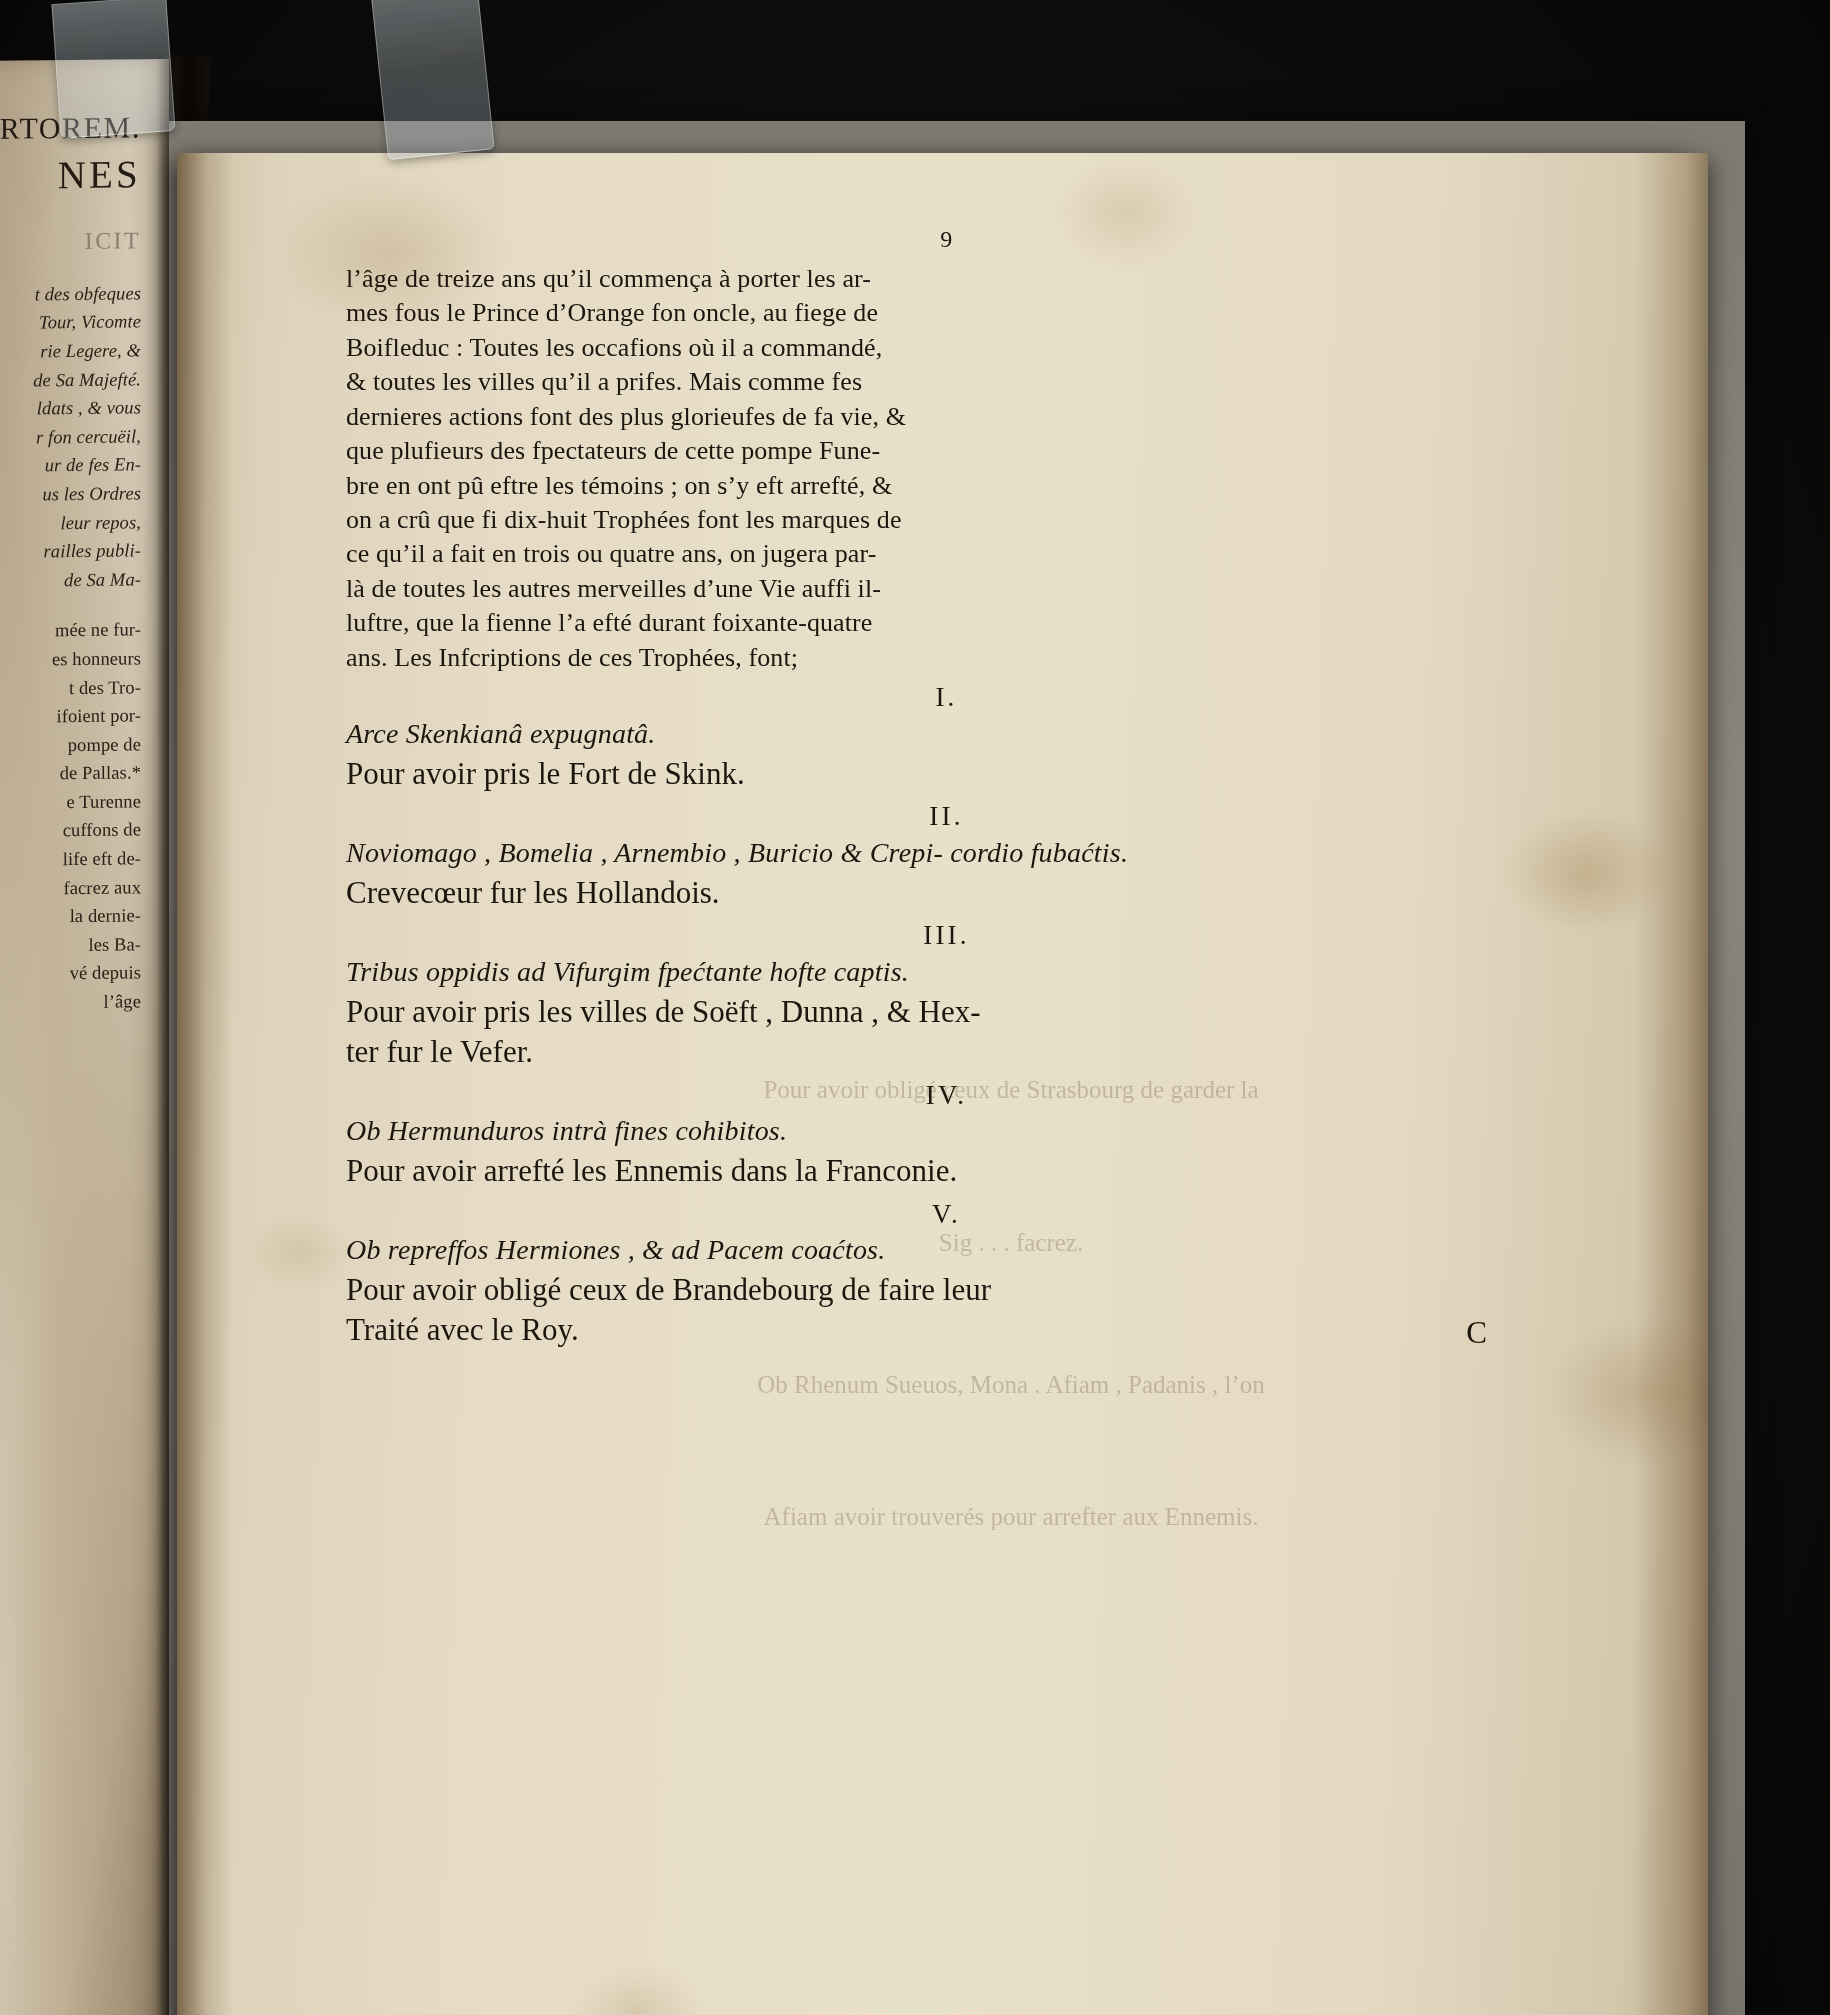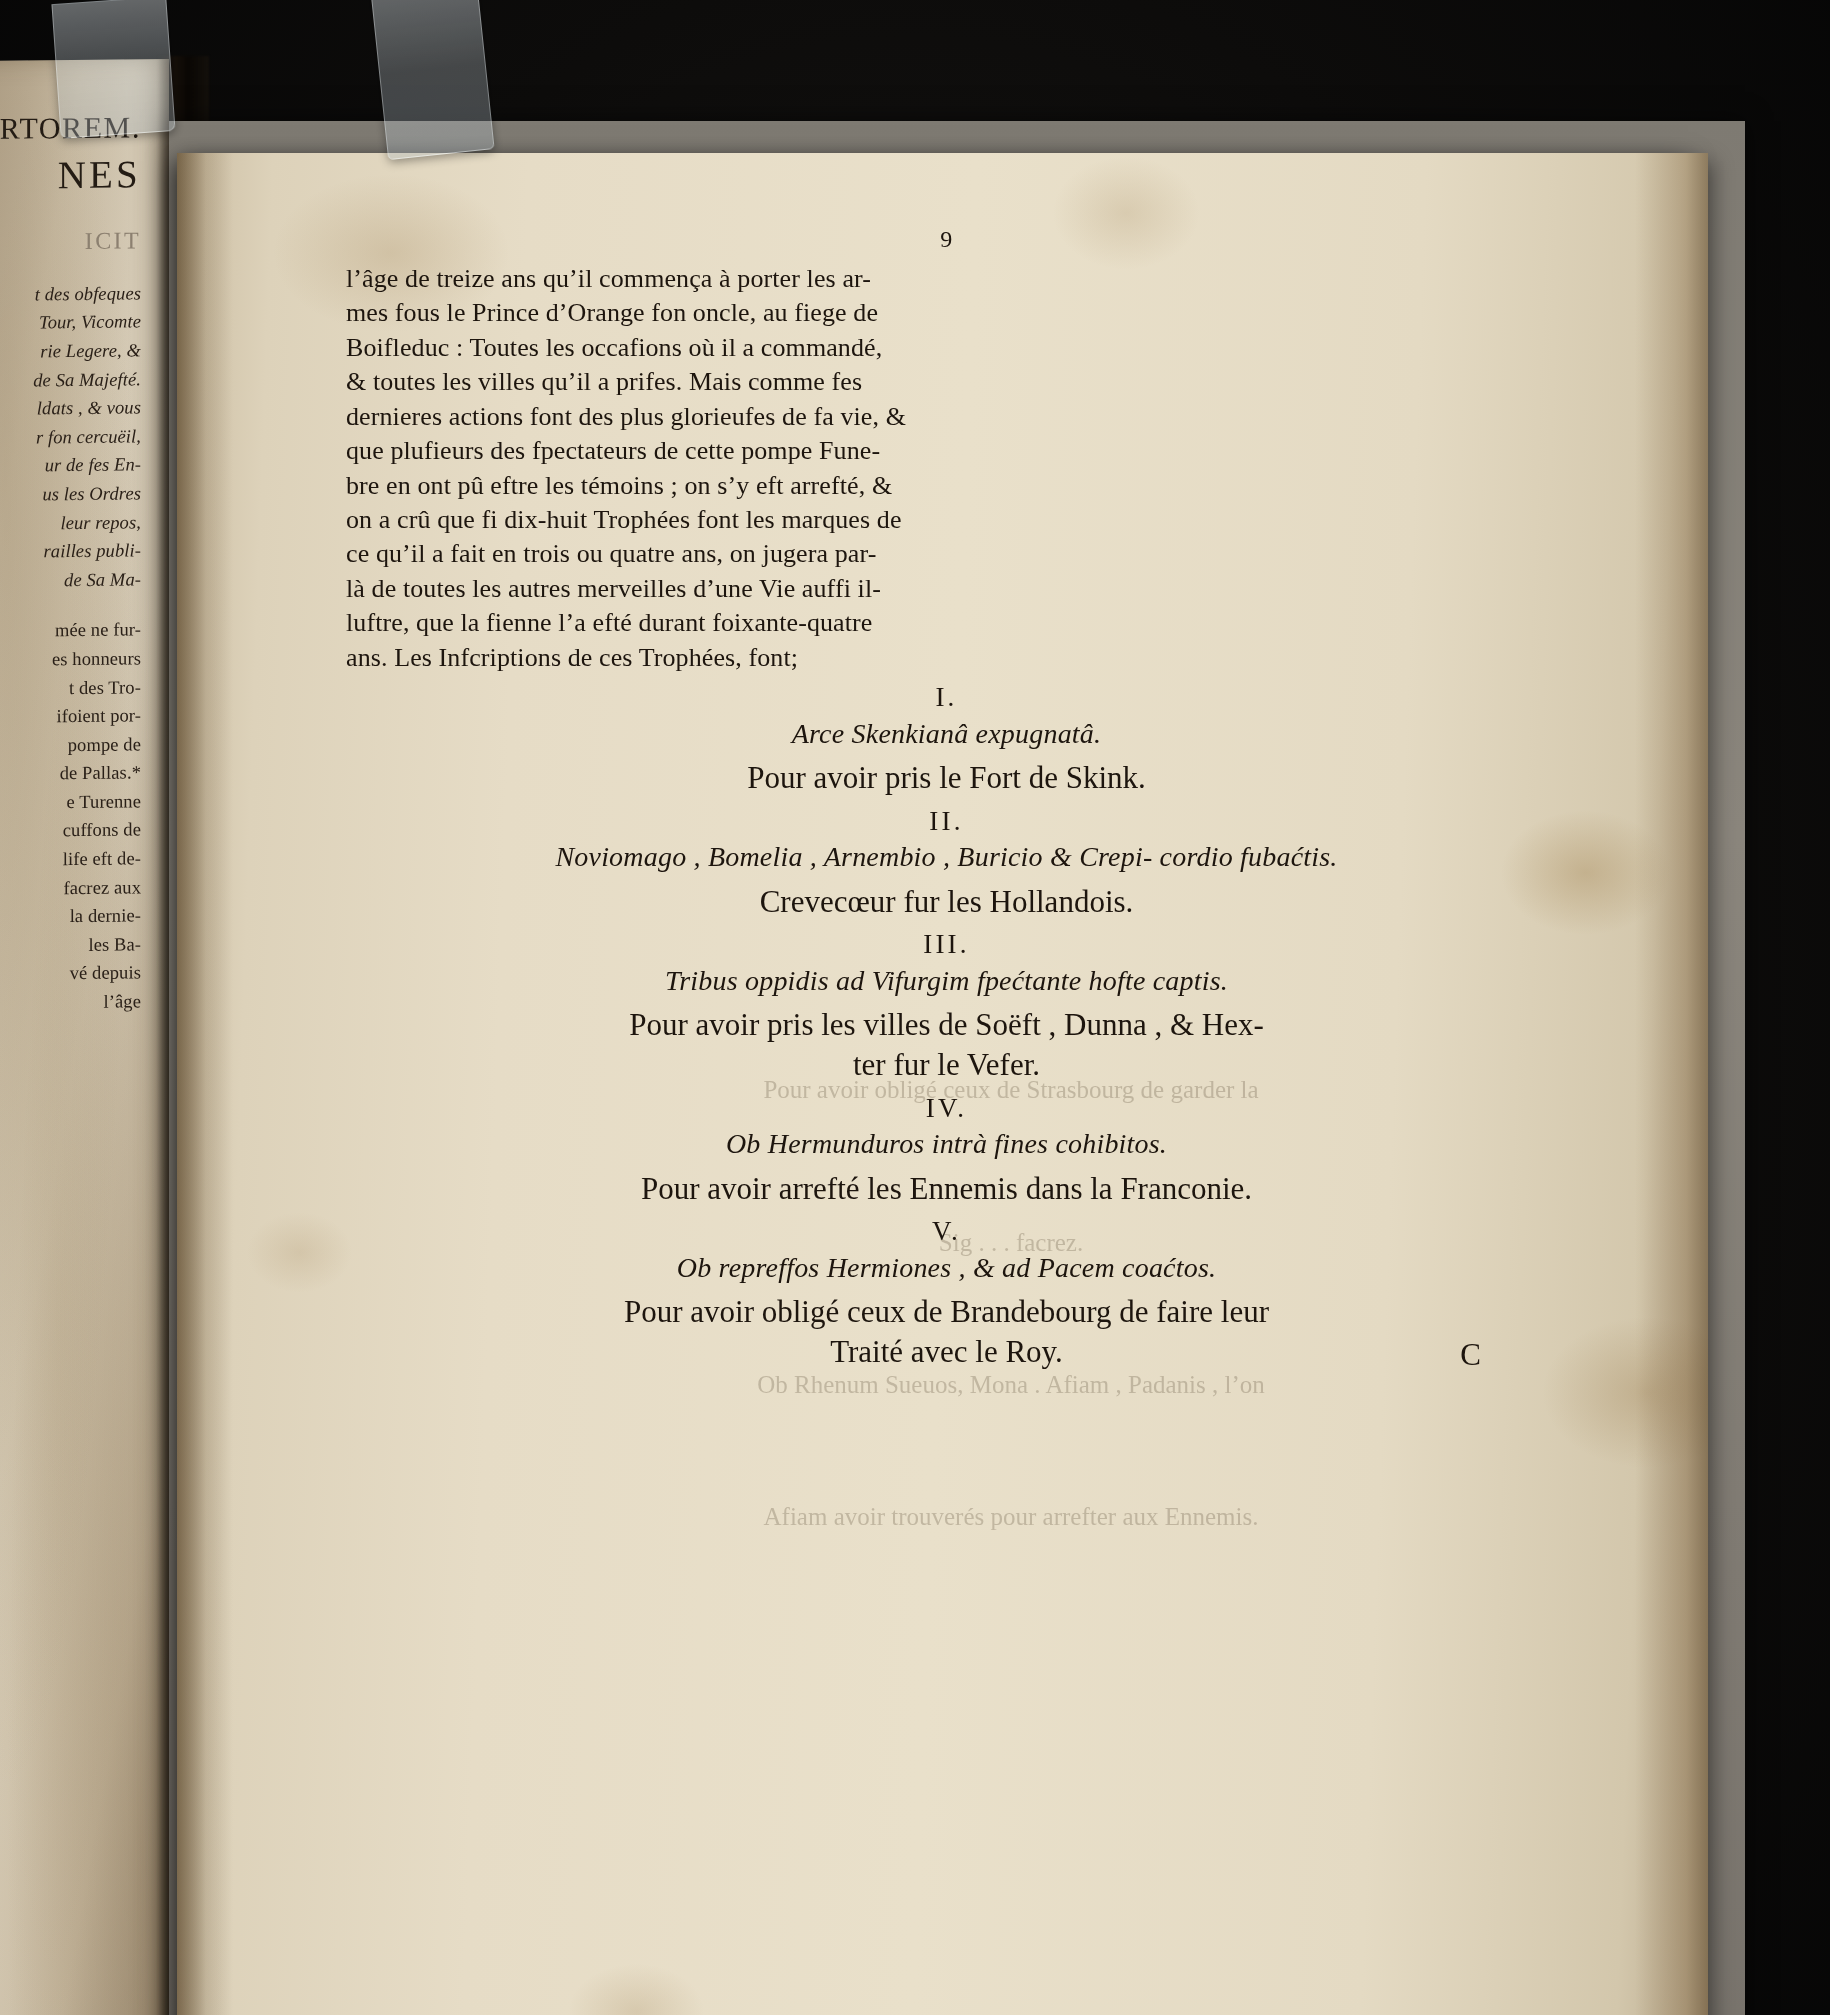--- a/index.html
+++ b/index.html
@@ -193,32 +193,31 @@
     display: flex;
     justify-content: space-between;
   }
   .numeral {
     text-align: center;
     font-size: 27px;
     letter-spacing: 3.2px;
     margin: 7.3px 0 2.4px 0;
   }
   .latin {
-    text-align: center;
+    text-align: left;
     font-style: italic;
     font-size: 28px;
     line-height: 1.3;
     letter-spacing: 0.2px;
     margin: 0 0 1.6px 0;
   }
   .french {
-    text-align: center;
     font-size: 31px;
     line-height: 1.3;
-    margin: 6px;
+    margin: 0;
   }
   .french .l2 { display: block; }
 
   .signature {
     position: absolute;
     right: 60px;
     bottom: -2.4px;
     font-size: 31px;
   }
   .lastline-wrap {

